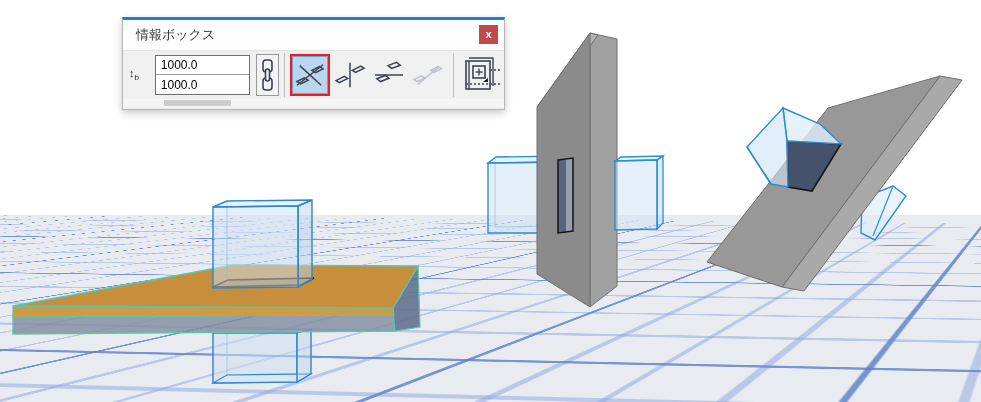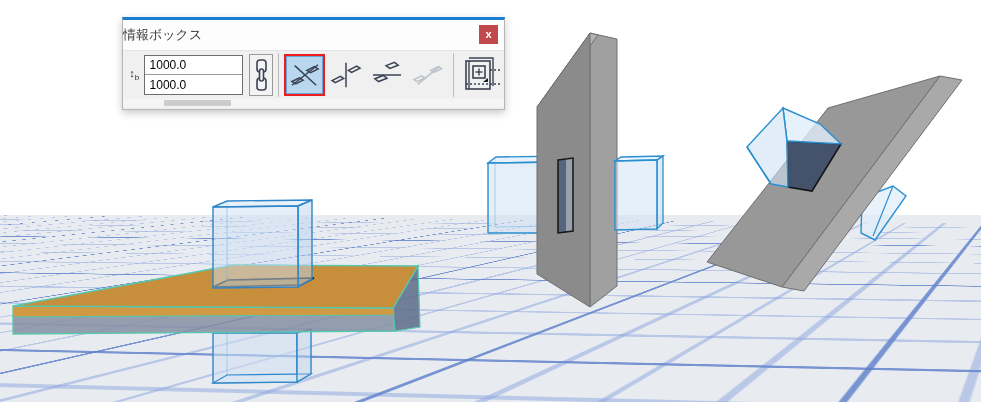--- a/index.html
+++ b/index.html
@@ -29,31 +29,31 @@
   
   .palette{
     position:absolute;left:122px;top:17px;width:383px;height:93px;z-index:10;
     background:#f0f0f0;border:1px solid #b6b6b6;border-top:3px solid #1b7fd6;
     box-shadow:0 3px 8px rgba(0,0,0,.22);box-sizing:border-box;
   }
   .title-bar{
     height:30px;background:#fdfdfd;border-bottom:1px solid #e3e3e3;
     display:flex;align-items:center;position:relative;
   }
-  .title-text{font-size:13px;color:#3a3a3a;}
+  .title-text{margin-left:13px;font-size:13px;color:#3a3a3a;}
   .close-btn{
     position:absolute;right:6px;top:5px;width:19px;height:19px;background:#c1494c;
     color:#ffffff;font-size:11px;font-weight:bold;display:flex;align-items:center;
     justify-content:center;cursor:pointer;line-height:1;
   }
   .tool-row{height:48px;display:flex;align-items:center;padding:0 3px;}
   .height-ref{width:17px;text-align:center;font-size:11px;color:#2f2f2f;line-height:1;}
   .height-ref sub{font-size:8px;}
   .input-stack{
-    width:100px;border:1px solid #6e6e6e;background:#ffffff;margin-left:1px;
+    width:100px;border:1px solid #6e6e6e;background:#ffffff;margin-left:13px;
   }
   .input-stack input{
     display:block;width:100%;height:19px;border:0;outline:none;box-sizing:border-box;
     font-family:"Liberation Sans", sans-serif;font-size:12px;padding:0 0 0 5px;color:#000;
   }
   .input-stack input:first-child{border-bottom:1px solid #9a9a9a;}
   .link-btn{
     width:23px;height:40px;margin-left:6px;background:#f3f3f3;border:1px solid #9a9a9a;
     display:flex;align-items:center;justify-content:center;
   }

